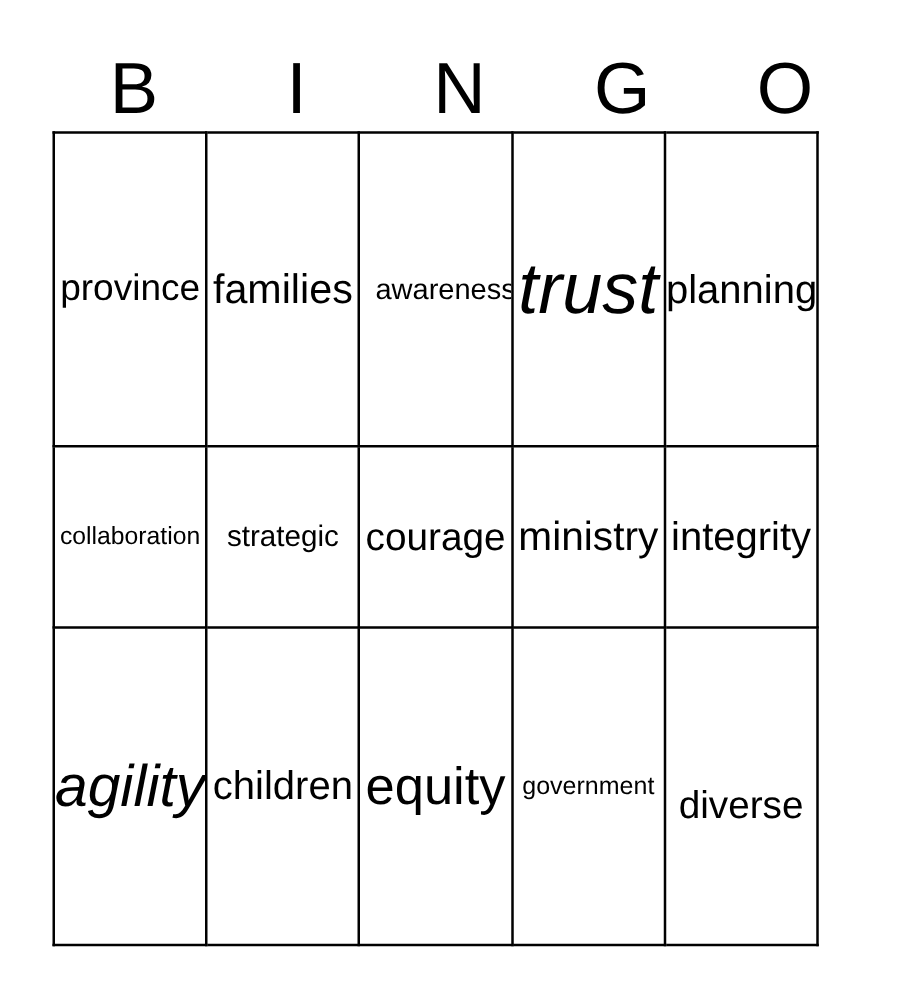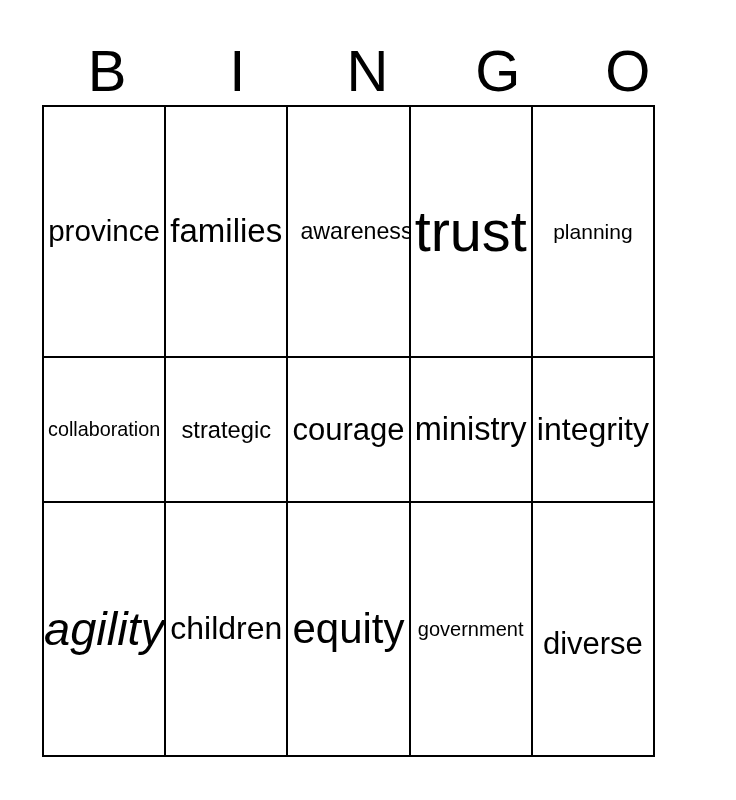--- a/index.html
+++ b/index.html
@@ -72,22 +72,22 @@
     <div class="letter">G</div>
     <div class="letter">O</div>
   </div>
 
   <table class="bingo-grid">
     <tbody>
       <tr>
         <td><span class="cell-word" style="font-size: 29.6px;">province</span></td>
         <td><span class="cell-word" style="font-size: 33px;">families</span></td>
         <td><span class="cell-word" style="font-size: 23.2px; margin-left: 12px;">awareness</span></td>
-        <td><span class="cell-word" style="font-size: 57.6px;">trust</span></td>
-        <td><span class="cell-word" style="font-size: 21px;">planning</span></td>
+        <td><span class="cell-word" style="font-size: 57.6px; font-style: italic;">trust</span></td>
+        <td><span class="cell-word" style="font-size: 32px;">planning</span></td>
       </tr>
       <tr>
         <td><span class="cell-word" style="font-size: 19.8px;">collaboration</span></td>
         <td><span class="cell-word" style="font-size: 23.7px;">strategic</span></td>
         <td><span class="cell-word" style="font-size: 31px;">courage</span></td>
         <td><span class="cell-word" style="font-size: 32.5px;">ministry</span></td>
         <td><span class="cell-word" style="font-size: 32px; text-align: center;">integrity</span></td>
       </tr>
       <tr>
         <td><span class="cell-word" style="font-size: 47px; font-style: italic;">agility</span></td>

